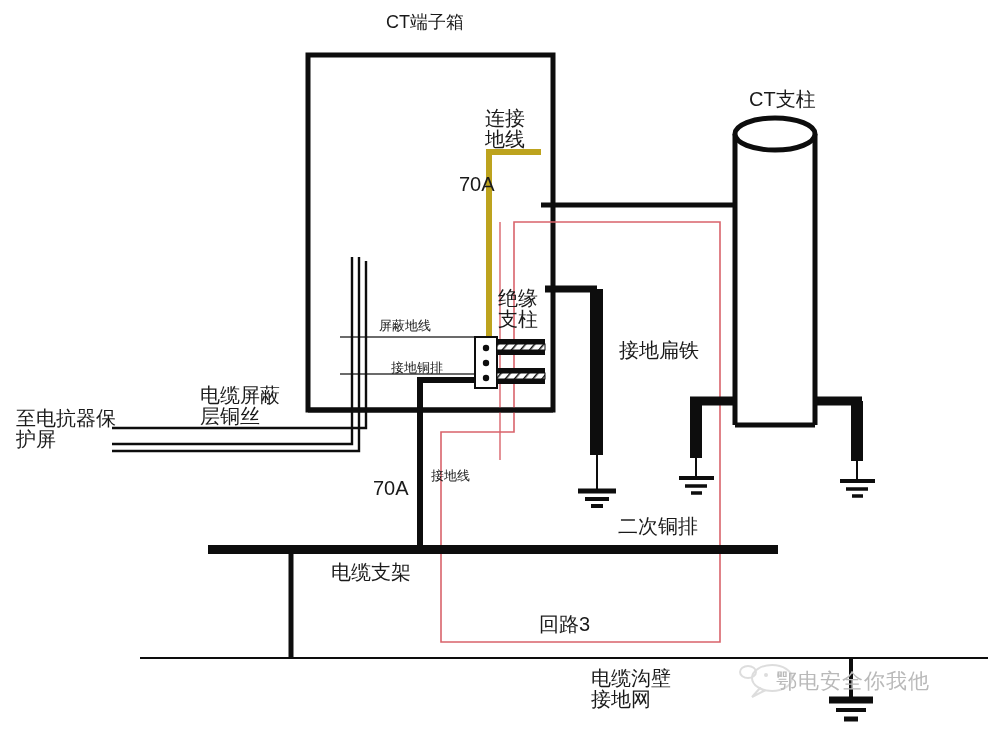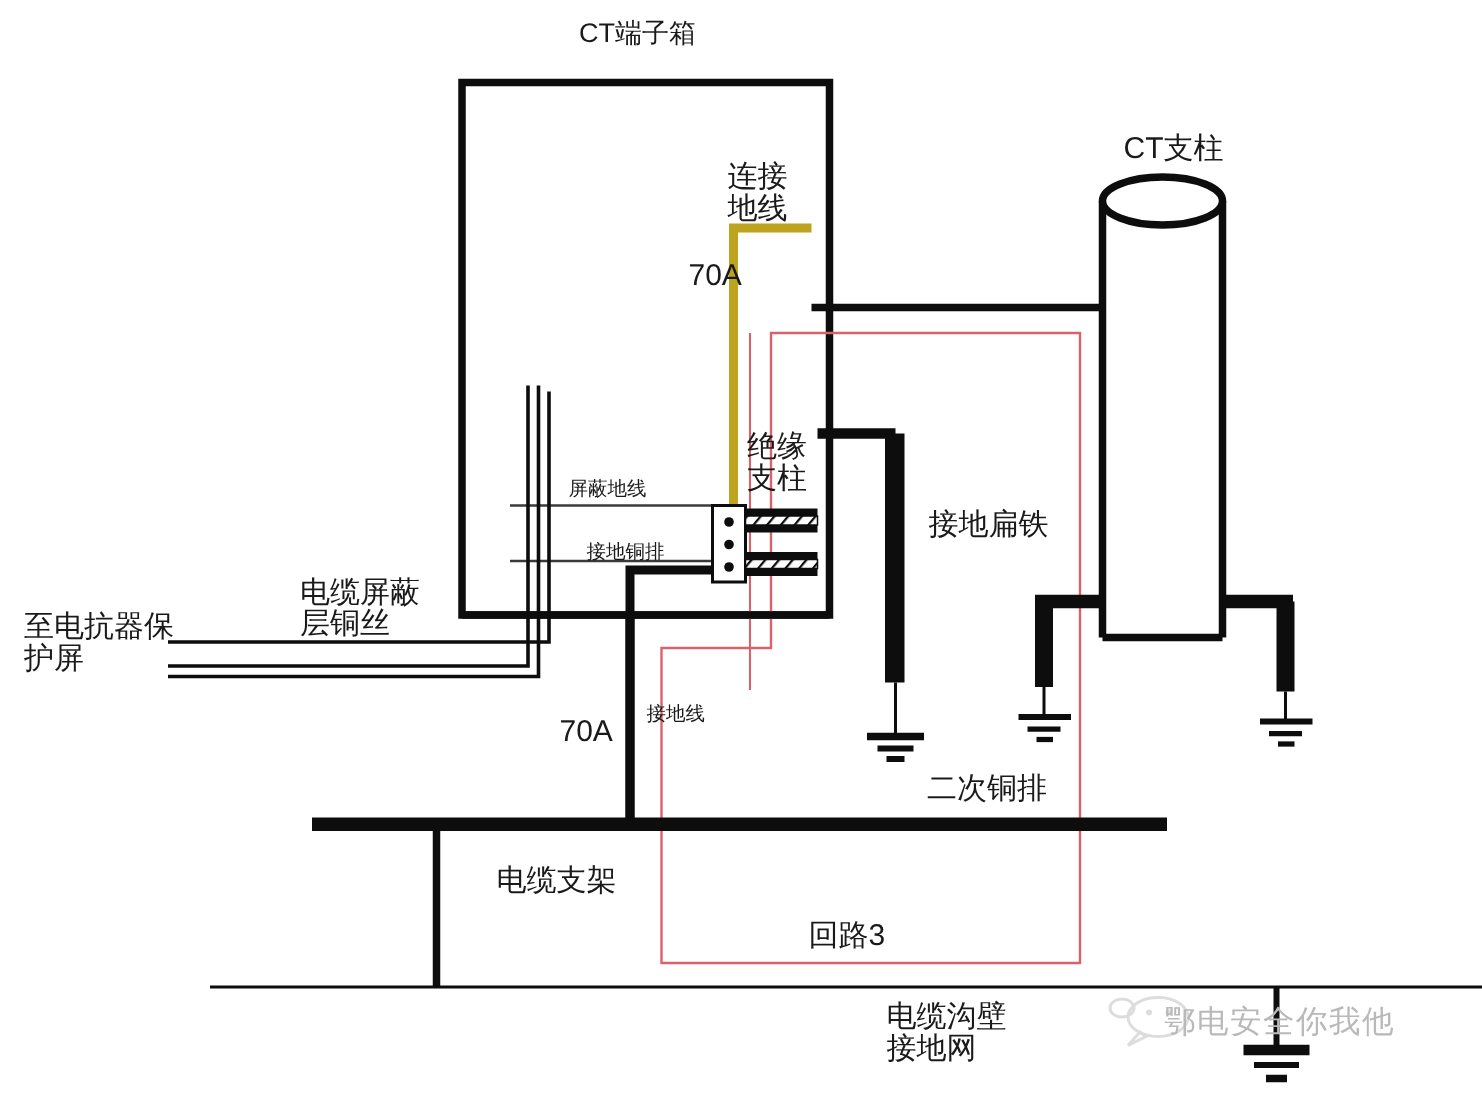--- a/index.html
+++ b/index.html
@@ -196,21 +196,21 @@
 
   <div class="lbl center" style="left:16px; top:408px;">至电抗器保
 护屏</div>
 
   <div class="lbl small" style="left:431px; top:465px;text-align:right;">接地线</div>
 
   <div class="lbl" style="left:373px; top:478px;">70A</div>
 
   <div class="lbl" style="left:618px; top:516px;">二次铜排</div>
 
-  <div class="lbl" style="left:331px; top:577px;">电缆支架</div>
+  <div class="lbl" style="left:331px; top:562px;">电缆支架</div>
 
   <div class="lbl" style="left:539px; top:614px;">回路3</div>
 
   <div class="lbl center" style="left:591px; top:668px;">电缆沟壁
 接地网</div>
 
   <div class="watermark" style="left:776px; top:667px;">鄂电安全你我他</div>
 
 </div>
 

